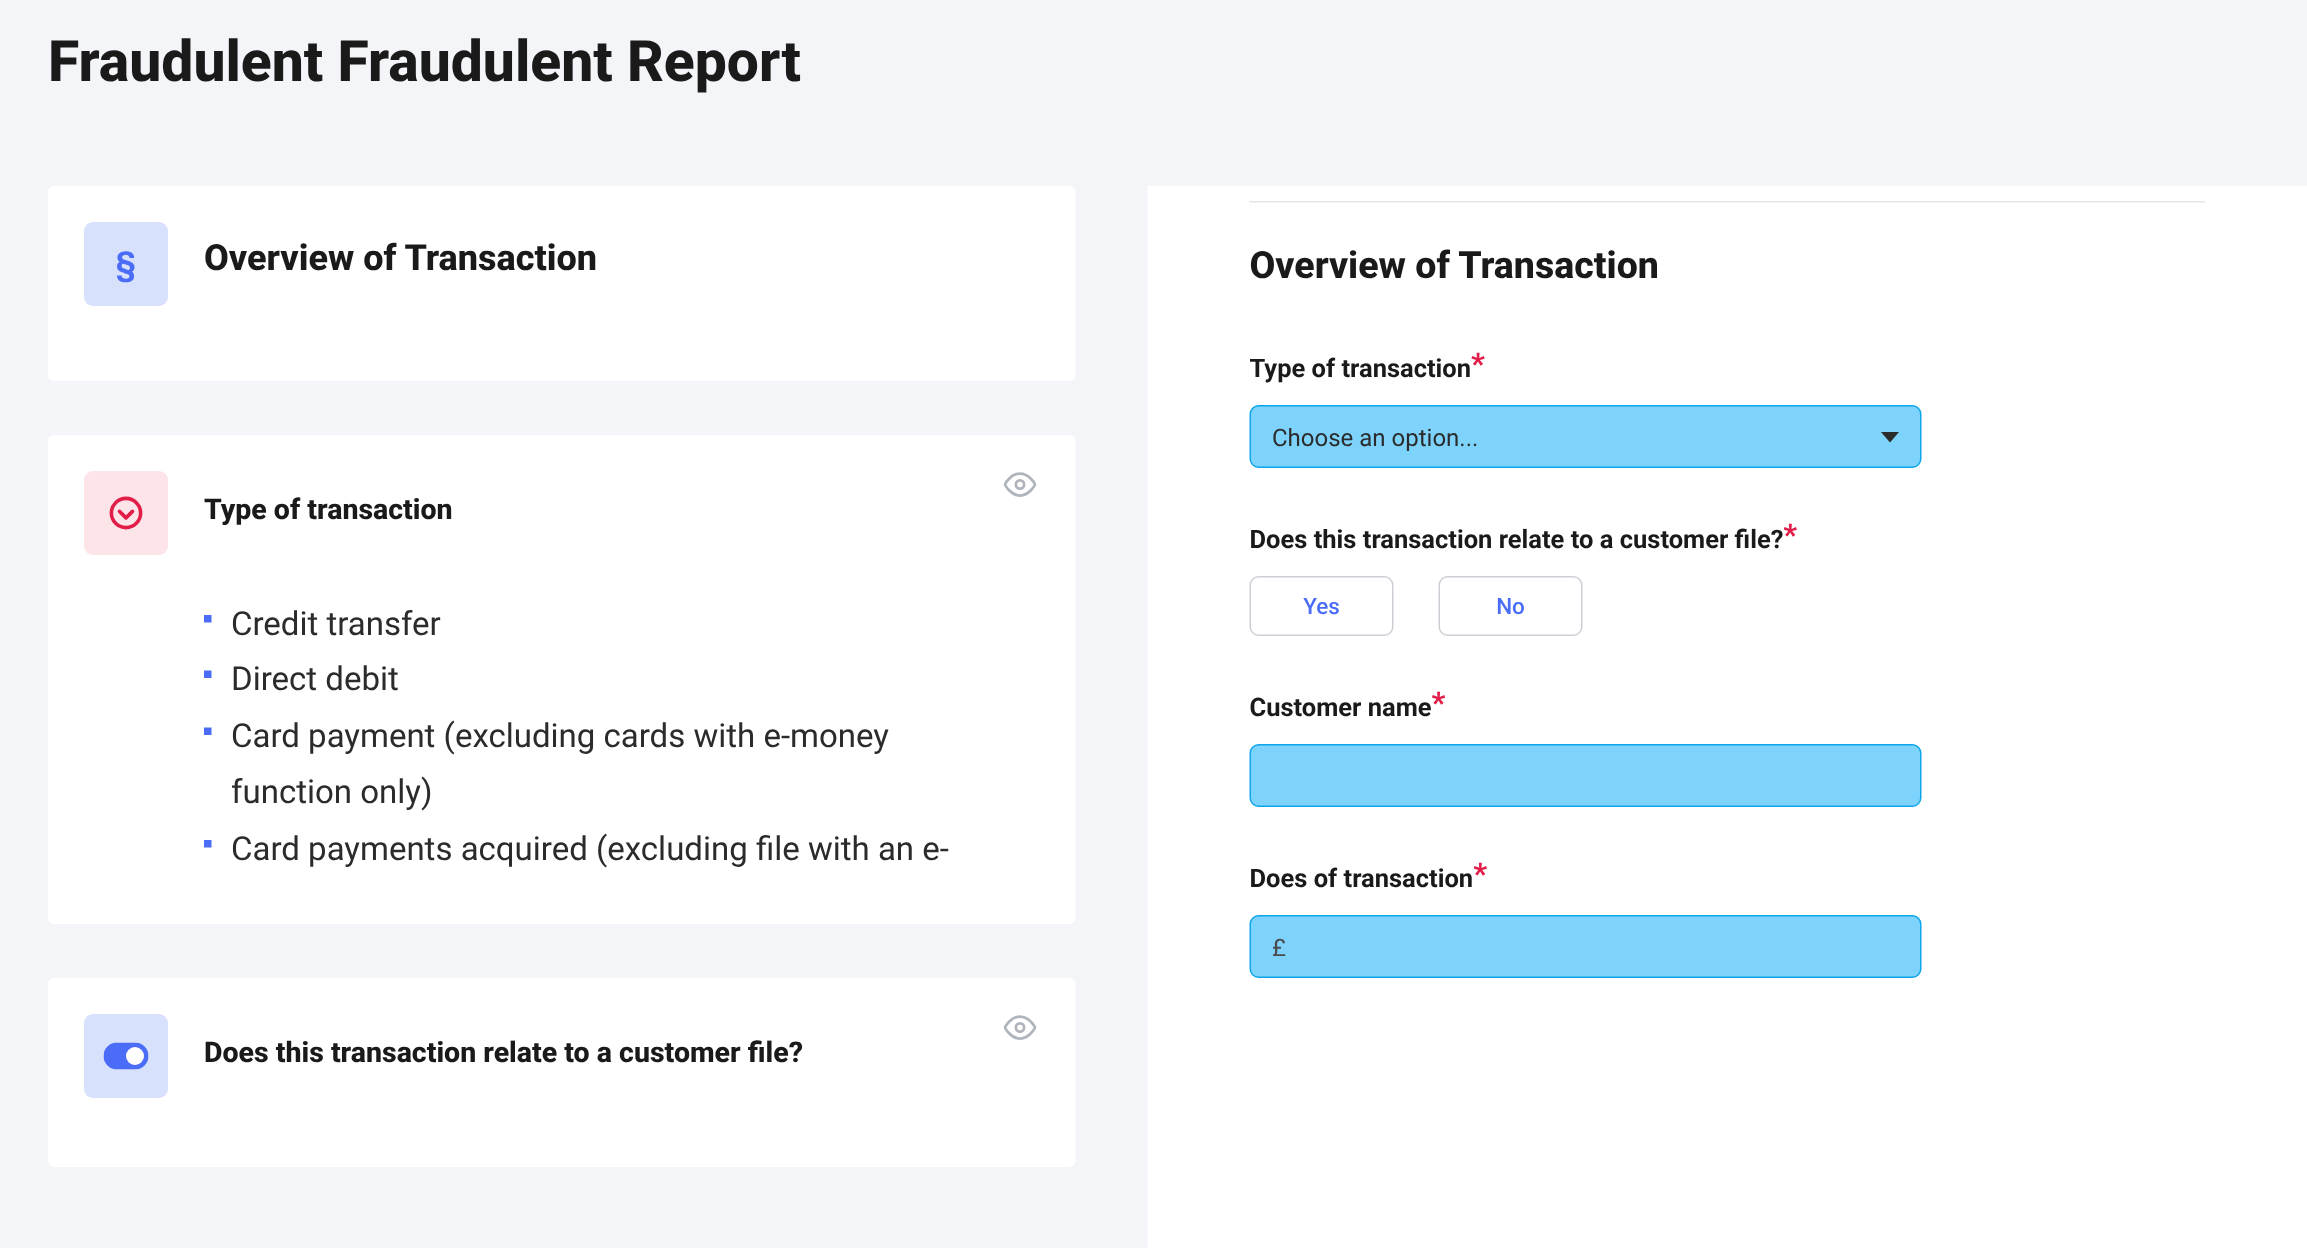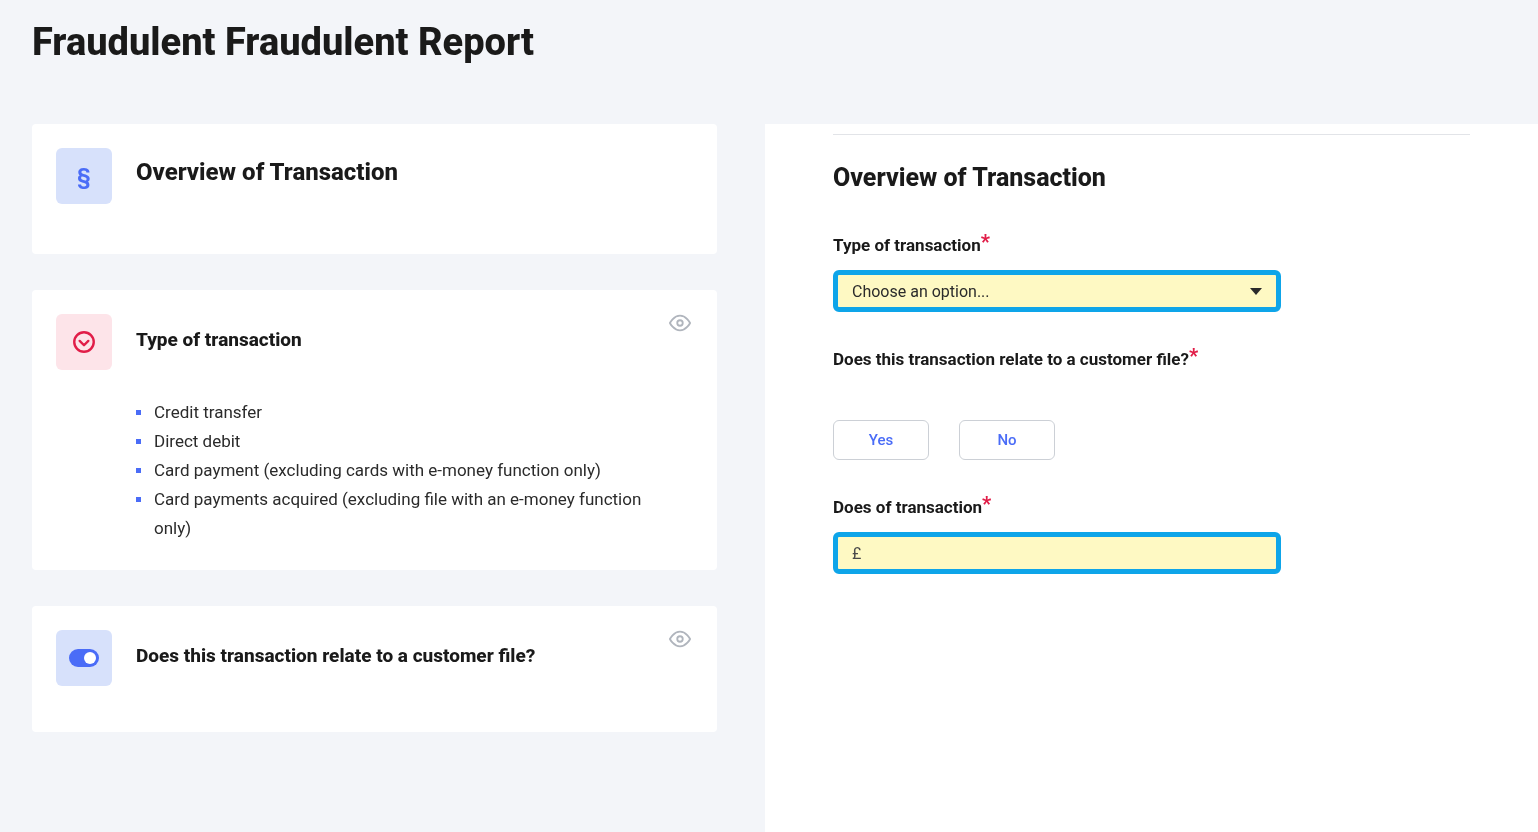--- a/index.html
+++ b/index.html
@@ -72,21 +72,21 @@
   .bullets {
     list-style: none;
     margin: 28px 0 0 80px;
     max-height: 190px;
     overflow-y: auto;
     padding-right: 30px;
   }
   .bullets li {
     position: relative;
     padding-left: 18px;
-    font-size: 17px;
+    font-size: 22px;
     color: #2b2b2b;
     line-height: 1.7;
   }
   .bullets li::before {
     content: "";
     position: absolute;
     left: 0;
     top: 12px;
     width: 5px;
     height: 5px;
@@ -116,23 +116,23 @@
     font-size: 17px;
     font-weight: 700;
     color: #1a1a1a;
     display: inline-block;
     margin-bottom: 14px;
   }
   .req { color: #e11d48; font-weight: 800; font-size: 20px; position: relative; top: -2px; }
   .select-wrap, .text-input {
     width: 448px;
     height: 42px;
-    border: 5px solid #0ea5e9;
+    border: 1px solid #0ea5e9;
     border-radius: 6px;
-    background: #fef9c3;
+    background: #7dd3fc;
     display: flex;
     align-items: center;
     padding: 0 14px;
     font-size: 16px;
     color: #4a4a4a;
   }
   .select-wrap { justify-content: space-between; cursor: pointer; }
   .select-placeholder { color: #2b2b2b; }
   .dropdown-caret {
     width: 0; height: 0;
@@ -147,21 +147,20 @@
     border: 1px solid #ccd0d6;
     border-radius: 6px;
     background: #fff;
     color: #4a6cf7;
     font-size: 15px;
     font-weight: 500;
     cursor: pointer;
     display: flex;
     align-items: center;
     justify-content: center;
-    margin-top: 36px;
   }
   .text-input {
     position: relative;
   }
   .text-input input {
     border: none;
     outline: none;
     width: 100%;
     height: 100%;
     font-size: 16px;
@@ -259,20 +258,28 @@
       <label class="form-label">
         <span>Does this transaction relate to a customer file?</span><span class="req">*</span>
       </label>
       <div class="btn-row">
         <div class="btn-choice">Yes</div>
         <div class="btn-choice">No</div>
       </div>
     </div>
 
 
+    <div class="form-group">
+      <label class="form-label">
+        <span>Customer name</span><span class="req">*</span>
+      </label>
+      <div class="text-input">
+        <input type="text" style="">
+      </div>
+    </div>
 
     <div class="form-group">
       <label class="form-label">
         <span>Does of transaction</span><span class="req">*</span>
       </label>
       <div class="text-input">
         <span class="currency-prefix">£</span>
         <input type="text" style="">
       </div>
     </div>

